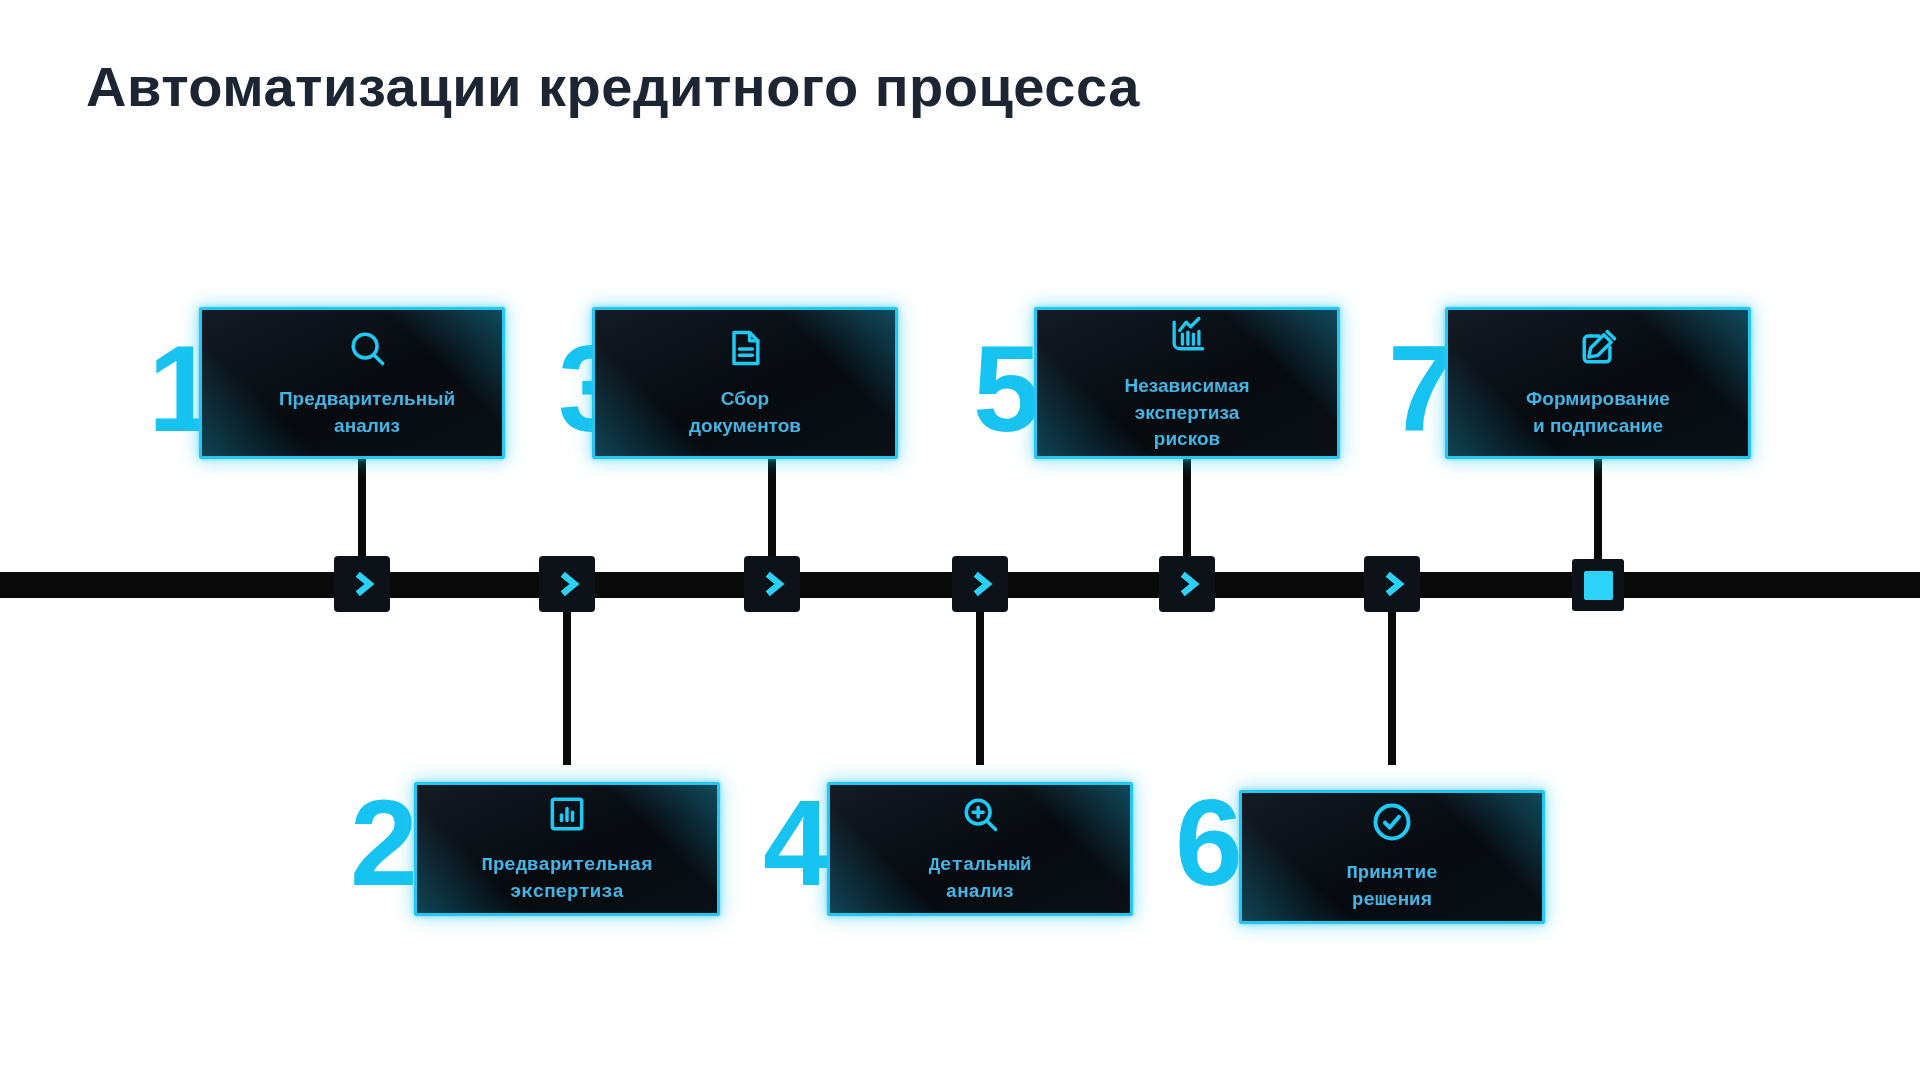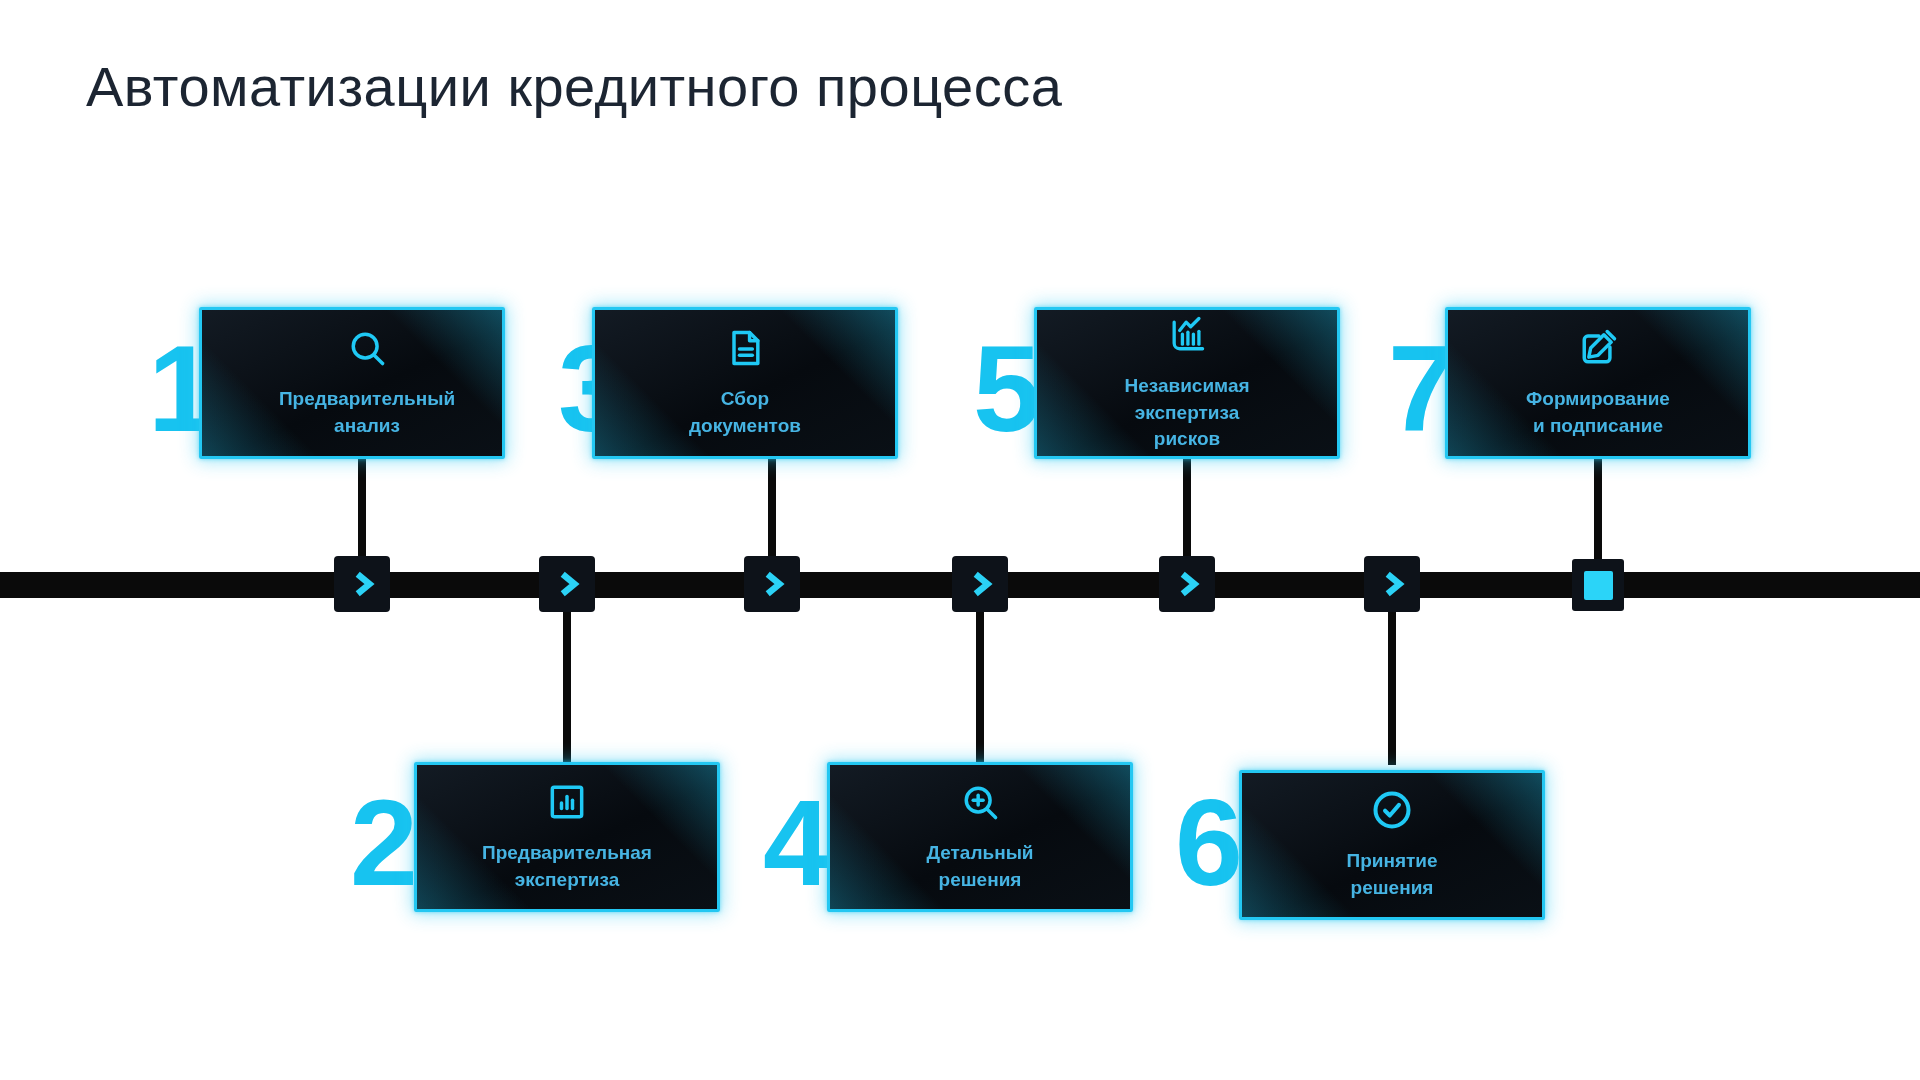--- a/index.html
+++ b/index.html
@@ -4,21 +4,21 @@
 <style>
   html,body{margin:0;padding:0;}
   body{
     width:1920px;height:1080px;position:relative;overflow:hidden;
     background:#ffffff;
     font-family:"Liberation Sans","DejaVu Sans",sans-serif;
   }
   
   .page-title{
     position:absolute;left:86px;top:54px;
-    font-size:56px;font-weight:400;letter-spacing:.5px;
+    font-size:56px;font-weight:700;letter-spacing:.5px;
     color:#1c2532;
   }
   
   .timeline-line{
     position:absolute;left:0;top:572px;width:1920px;height:26px;
     background:#0a0a0a;z-index:1;
   }
   .connector{
     position:absolute;width:8px;background:#0a0a0a;z-index:1;
   }
@@ -60,21 +60,21 @@
     border:3px solid #23c7f2;border-radius:2px;
     background:
       linear-gradient(225deg, rgba(35,199,242,.34) 0%, rgba(35,199,242,0) 26%),
       linear-gradient(45deg,  rgba(35,199,242,.30) 0%, rgba(35,199,242,0) 26%),
       linear-gradient(155deg, #131b24 0%, #060a0f 55%, #0a1016 100%);
     box-shadow:0 0 18px 2px rgba(35,199,242,.45), 0 0 4px rgba(35,199,242,.6);
     display:flex;flex-direction:column;align-items:center;justify-content:center;
     gap:16px;padding:14px 18px;
   }
   .card-top{top:307px;height:152px;}
-  .card-bottom{top:762px;height:150px;}
+  .card-bottom{top:782px;height:134px;font-family:Liberation Mono, monospace;}
   .card-1{left:199px;padding-left:48px;} .card-3{left:592px;} .card-5{left:1034px;} .card-7{left:1445px;}
   .card-2{left:414px;} .card-4{left:827px;} .card-6{left:1239px;margin-top:8px;}
   .step-icon{width:44px;height:44px;color:#1fc9f5;flex:0 0 auto;}
   .step-icon svg{width:100%;height:100%;stroke:currentColor;fill:none;}
   .step-label{
     font-size:19px;font-weight:700;line-height:1.42;
     color:#46b4e3;text-align:center;white-space:pre-line;
   }
 </style>
 </head>
@@ -175,21 +175,21 @@
 <div class="step-card card-bottom card-4">
   <span class="step-icon">
     <svg viewBox="0 0 24 24" stroke-width="1.9" stroke-linecap="round">
       <circle cx="11" cy="11" r="6.5"></circle>
         <line x1="15.8" y1="15.8" x2="20.5" y2="20.5"></line>
       <line x1="8.3" y1="11" x2="13.7" y2="11"></line>
         <line x1="11" y1="8.3" x2="11" y2="13.7"></line>
     </svg>
   </span>
   <div class="step-label">Детальный
-решения</div>
+анализ</div>
 </div>
 
 <div class="step-card card-top card-5">
   <span class="step-icon">
     <svg viewBox="0 0 24 24" stroke-width="1.8" stroke-linecap="round" stroke-linejoin="round">
       <path d="M5 5v11.5a3 3 0 0 0 3 3h12.5"></path>
       <line x1="9.5" y1="17" x2="9.5" y2="11.5"></line>
       <line x1="12.5" y1="17" x2="12.5" y2="10.5"></line>
       <line x1="15.5" y1="17" x2="15.5" y2="11.5"></line>
       <line x1="18.5" y1="17" x2="18.5" y2="10"></line>

